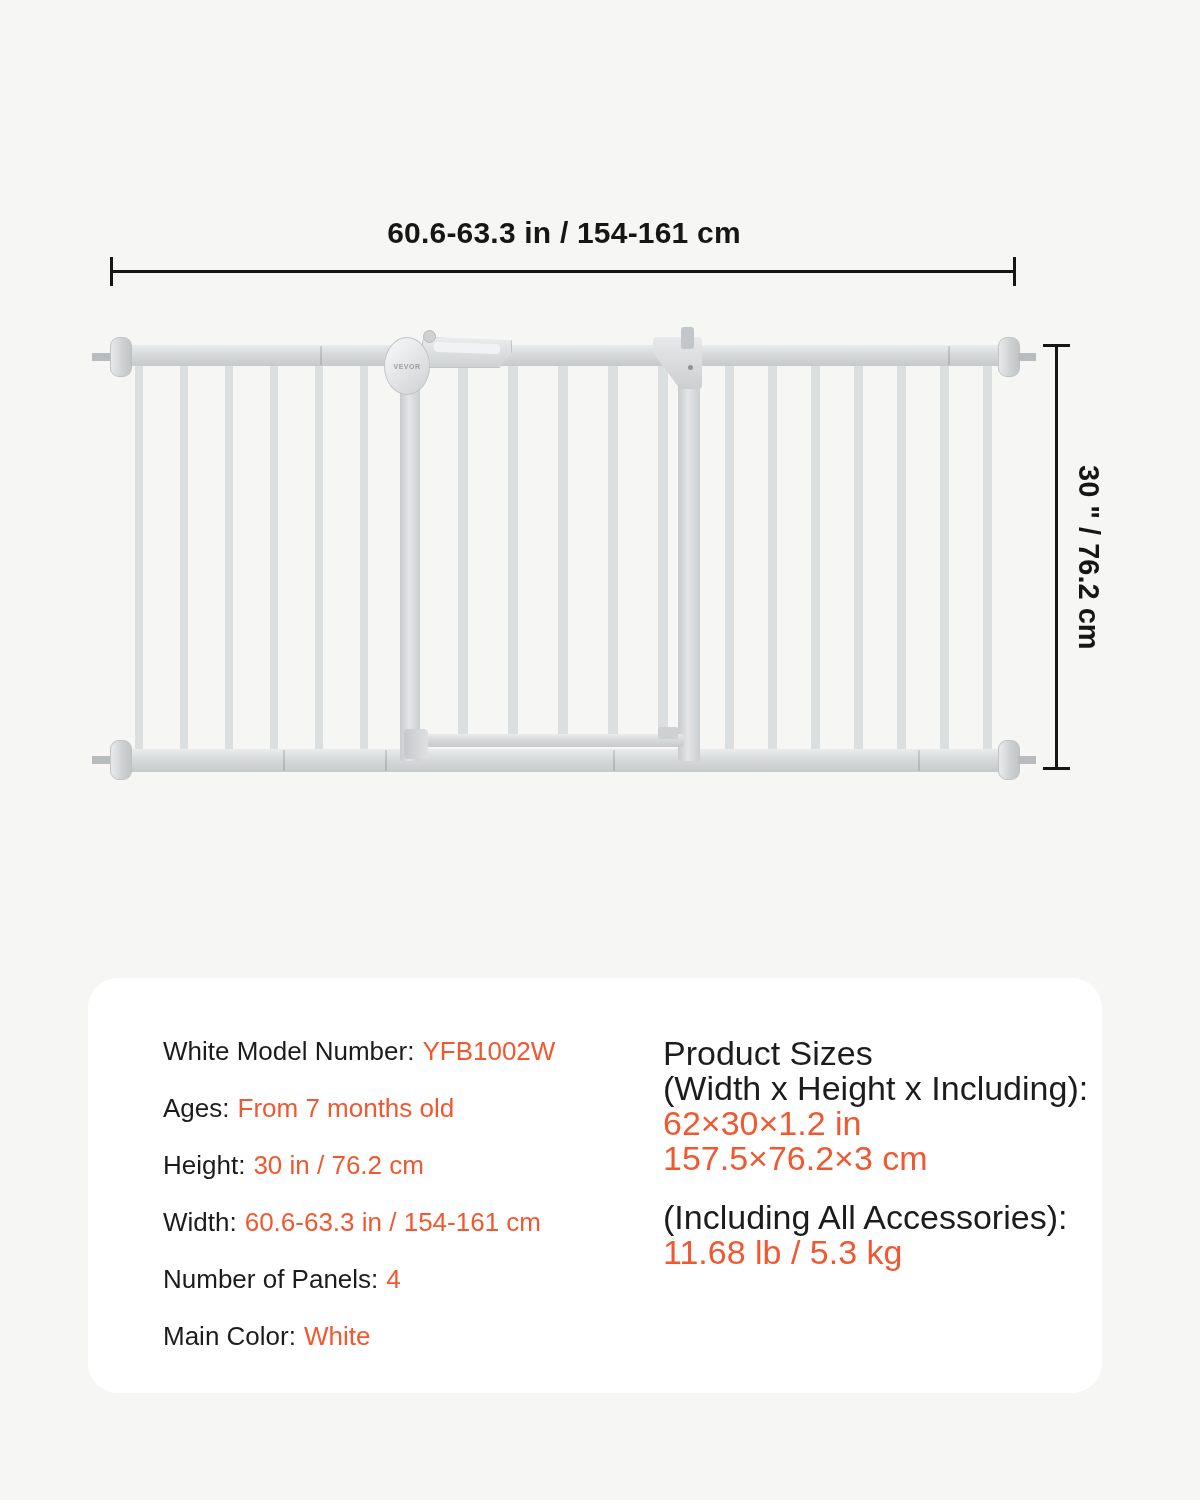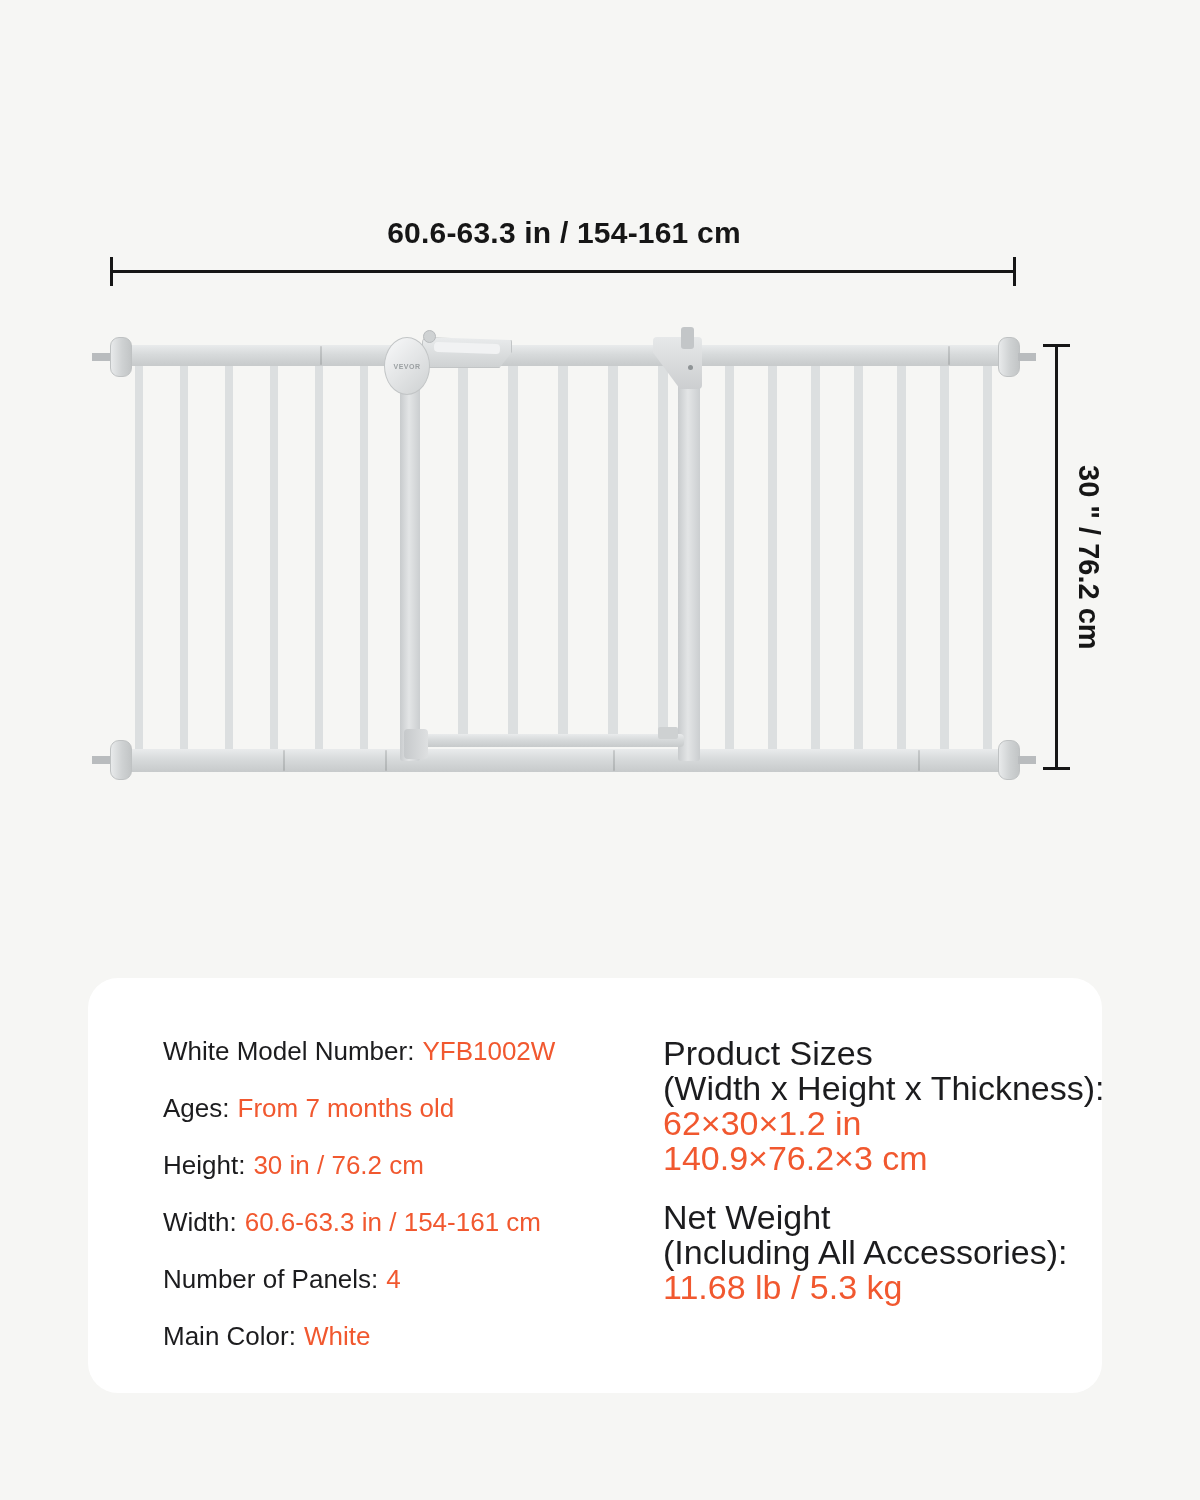--- a/index.html
+++ b/index.html
@@ -181,25 +181,24 @@
       <p class="spec-row">
         <span class="k">Number of Panels:</span><span class="v">4</span>
       </p>
       <p class="spec-row">
         <span class="k">Main Color:</span><span class="v">White</span>
       </p>
     </div>
     <div class="spec-col right">
       <div class="spec-block">
         <p class="k">Product Sizes</p>
-        <p class="k">(Width x Height x Thickness):</p>
+        <p class="k">(Width x Height x Including):</p>
         <p class="v">62×30×1.2 in</p>
-        <p class="v">140.9×76.2×3 cm</p>
+        <p class="v">157.5×76.2×3 cm</p>
       </div>
       <div class="spec-block">
-        <p class="k">Net Weight</p>
         <p class="k">(Including All Accessories):</p>
         <p class="v">11.68 lb / 5.3 kg</p>
       </div>
     </div>
   </section>
 
 </div>
 
 </body></html>

